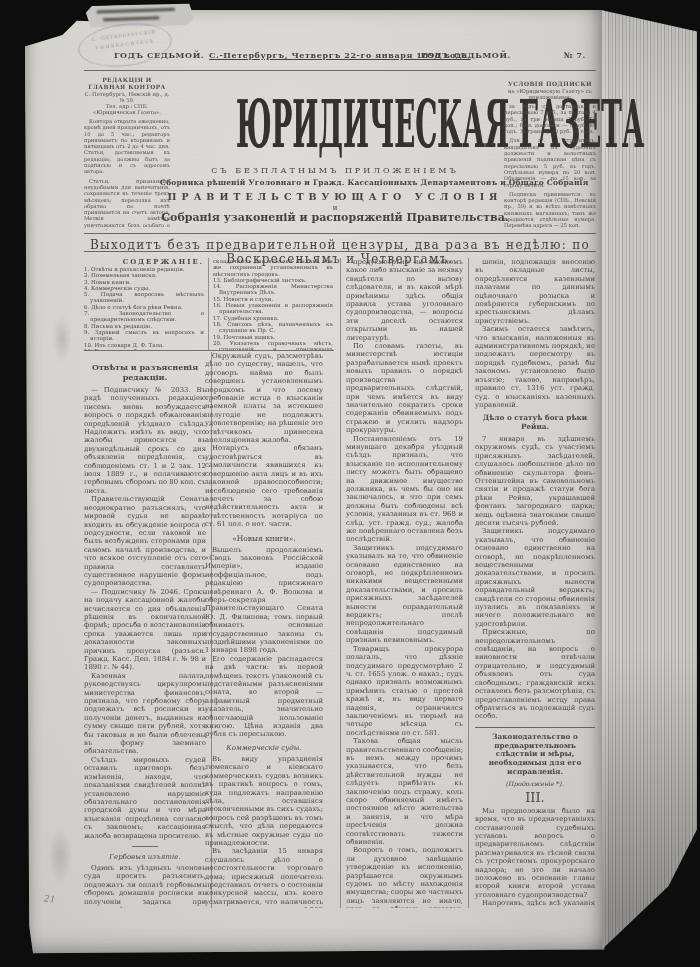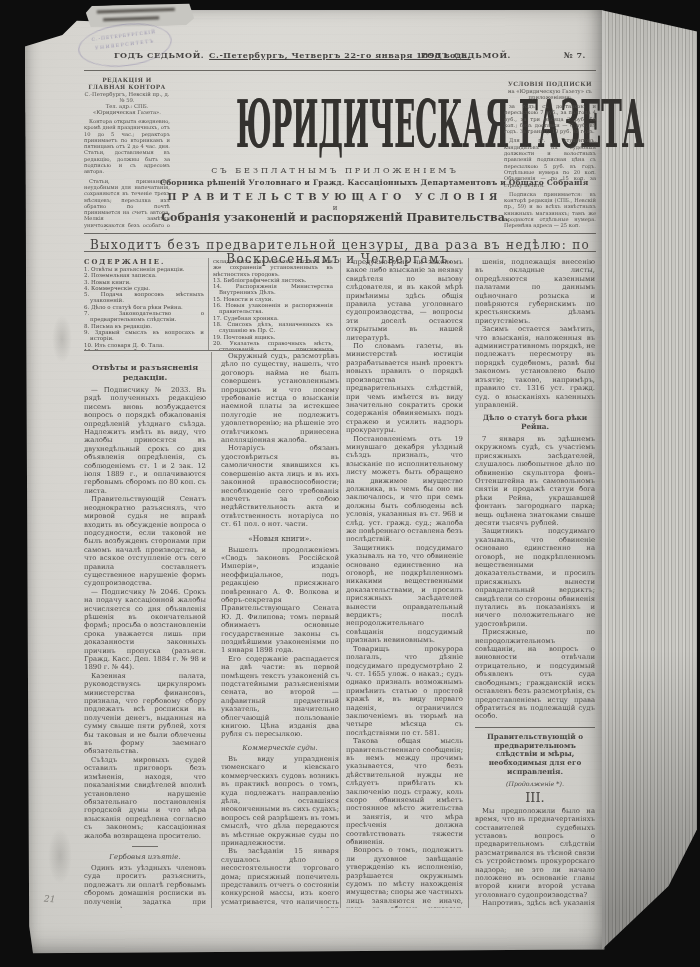--- a/index.html
+++ b/index.html
@@ -75,32 +75,32 @@
   
   .banner{position:absolute;left:84px;top:233px;width:512px;height:19px;border-top:1px solid rgba(70,67,63,.75);
     border-bottom:1px solid rgba(70,67,63,.75);text-align:center;font-size:12px;letter-spacing:1.3px;
     padding-top:4px;box-sizing:border-box;filter:blur(.25px);}
 
   
   .toc{position:absolute;left:84px;top:258px;width:250px;height:92px;display:flex;
     border-bottom:1px solid rgba(70,67,63,.7);filter:blur(.3px);overflow:hidden;color:#4a4744;}
   .toc-col{width:120px;overflow:hidden;}
   .toc-sep{width:1px;background:rgba(70,67,63,.5);margin:0 4px;}
-  .toc-head{font-size:6.8px;font-weight:bold;letter-spacing:2px;text-align:left;margin-bottom:0;}
+  .toc-head{font-size:6.8px;font-weight:bold;letter-spacing:2px;text-align:right;margin-bottom:0;}
   .toc-item{font-size:5.5px;line-height:6.3px;padding-left:6px;text-indent:-6px;text-align:justify;}
   .toc-lead{font-size:5.5px;line-height:6.3px;text-align:justify;}
 
   
   .vrule{position:absolute;width:1px;background:rgba(70,67,63,.5);}
   .vr1{left:211px;top:352px;height:556px;}
   .vr2{left:340px;top:258px;height:650px;}
   .vr3{left:468px;top:258px;height:650px;}
   .col{position:absolute;overflow:hidden;filter:blur(.3px);color:#4a4744;}
   .col1{left:84px;top:352px;width:122px;height:556px;}
-  .col2{left:221px;top:352px;width:118px;height:556px;}
+  .col2{left:205px;top:352px;width:118px;height:556px;}
   .col3{left:346px;top:258px;width:117px;height:650px;}
   .col4{left:475px;top:258px;width:120px;height:650px;}
   .b-p{font-size:6.9px;line-height:8.4px;text-align:justify;text-indent:7px;margin:0;}
   .b-h1{font-weight:bold;font-size:8px;text-align:center;margin:10px 0 4px;}
   .b-hq{font-size:7.5px;text-align:center;margin:5px 0 3px;}
   .b-hi{font-style:italic;font-size:7px;text-align:center;margin:5px 0 3px;}
   .b-hb{font-weight:bold;font-size:7.3px;line-height:8.8px;text-align:center;margin:5px 3px 3px;}
   .b-rom{font-size:13px;text-align:center;margin:3px 0 2px;}
   .b-note{font-style:italic;font-size:6.3px;text-align:center;margin:1px 0;}
   .b-dash{width:26px;height:1px;background:rgba(70,67,63,.7);margin:6px auto;}
@@ -230,21 +230,21 @@
         <div class="b-p">Вопросъ о томъ, подлежитъ ли духовное завѣщаніе утвержденію къ исполненію, разрѣшается окружнымъ судомъ по мѣсту нахожденія имущества; споры же частныхъ лицъ заявляются не иначе, какъ въ общемъ исковомъ порядкѣ, съ соблюденіемъ правилъ о земской давности.</div>
       </div>
     <div class="col col4">
         <div class="b-p">шенія, подлежащія внесенію въ окладные листы, опредѣляются казенными палатами по даннымъ оцѣночнаго розыска и повѣряются губернскимъ по крестьянскимъ дѣламъ присутствіемъ.</div>
         <div class="b-p">Засимъ остается замѣтить, что взысканія, наложенныя въ административномъ порядкѣ, не подлежатъ пересмотру въ порядкѣ судебномъ, развѣ бы закономъ установлено было изъятіе; таково, напримѣръ, правило ст. 1316 уст. гражд. суд. о взысканіяхъ казенныхъ управленій.</div>
         <div class="b-hb">Дѣло о статуѣ бога рѣки Рейна.</div>
         <div class="b-p">7 января въ здѣшнемъ окружномъ судѣ, съ участіемъ присяжныхъ засѣдателей, слушалось любопытное дѣло по обвиненію скульптора фонъ-Оттенштейна въ самовольномъ снятіи и продажѣ статуи бога рѣки Рейна, украшавшей фонтанъ загороднаго парка; вещь оцѣнена знатоками свыше десяти тысячъ рублей.</div>
         <div class="b-p">Защитникъ подсудимаго указывалъ, что обвиненіе основано единственно на оговорѣ, не подкрѣпленномъ вещественными доказательствами, и просилъ присяжныхъ вынести оправдательный вердиктъ; свидѣтели со стороны обвиненія путались въ показаніяхъ и ничего положительнаго не удостовѣрили.</div>
         <div class="b-p">Присяжные, по непродолжительномъ совѣщаніи, на вопросъ о виновности отвѣчали отрицательно, и подсудимый объявленъ отъ суда свободнымъ; гражданскій искъ оставленъ безъ разсмотрѣнія, съ предоставленіемъ истцу права обратиться въ подлежащій судъ особо.</div>
         <div class="b-rule"></div>
-        <div class="b-hb">Правительствующій о предварительномъ слѣдствіи и мѣры, необходимыя для его исправленія.</div>
+        <div class="b-hb">Законодательство о предварительномъ слѣдствіи и мѣры, необходимыя для его исправленія.</div>
         <div class="b-note">(Продолженіе *).</div>
         <div class="b-rom">III.</div>
         <div class="b-p">Мы предположили было на время, что въ предначертаніяхъ составителей судебныхъ уставовъ вопросъ о предварительномъ слѣдствіи разсматривался въ тѣсной связи съ устройствомъ прокурорскаго надзора; не это ли начало положено въ основаніе главы второй книги второй устава уголовнаго судопроизводства?</div>
         <div class="b-p">Напротивъ, здѣсь всѣ указанія закона отличаются тою неопредѣленностью, которая открываетъ просторъ самому широкому усмотрѣнію; мы не разъ останавливались на семъ предметѣ и возвращаемся къ нему лишь по поводу послѣднихъ сенатскихъ разъясненій.</div>
       </div>
 
     <div class="pencil">21</div>
   </div>
 </div>
 

